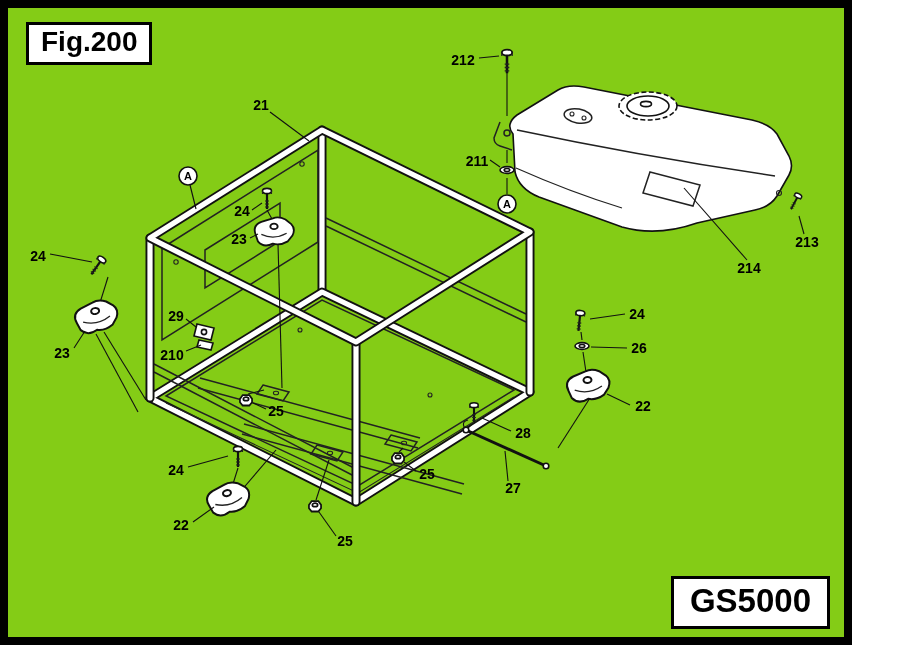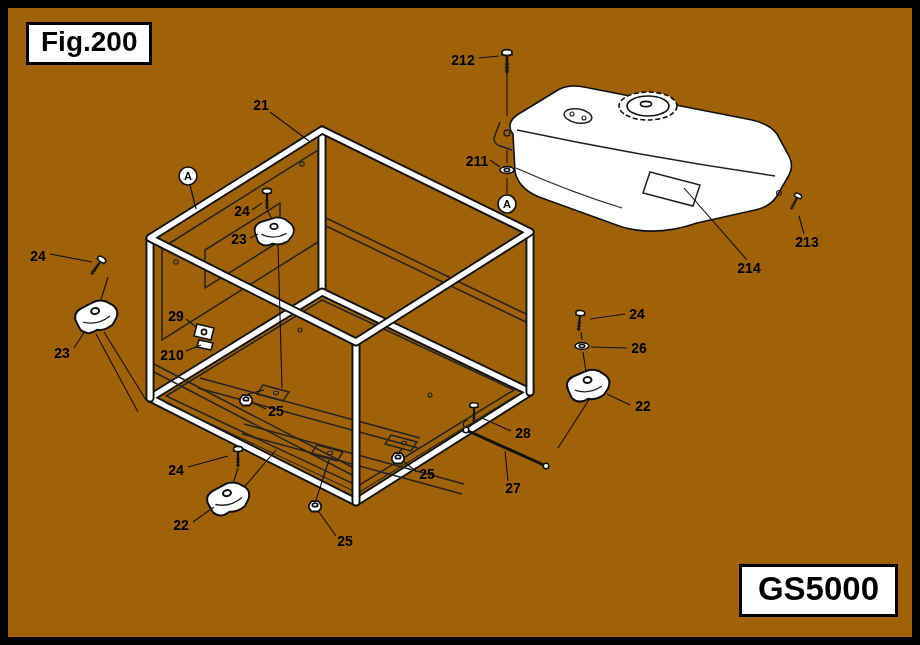--- a/index.html
+++ b/index.html
@@ -1,21 +1,21 @@
 <!DOCTYPE html>
 <html><head>
 <meta charset="utf-8">
 <style>
   html,body{margin:0;padding:0;background:#fff;}
-  .page{position:relative;width:920px;height:645px;background:#a16207;
+  .page{position:relative;width:852px;height:645px;background:#84cc16;
         box-shadow:inset 0 0 0 8px #000;overflow:hidden;
         font-family:"Liberation Sans",sans-serif;text-align:center;}
   .fig-box{position:absolute;top:22px;left:26px;border:3px solid #000;
            padding:1px 12px 4px;font-weight:bold;font-size:28px;background:#fff;}
-  .model-box{position:absolute;bottom:28px;right:22px;border:3px solid #000;
+  .model-box{position:absolute;bottom:16px;right:22px;border:3px solid #000;
              padding:3px 16px 6px;font-weight:bold;font-size:33px;background:#fff;}
   svg{position:absolute;left:0;top:0;}
   .tube-o{fill:none;stroke:#111;stroke-width:9;stroke-linejoin:round;stroke-linecap:round;}
   .tube-i{fill:none;stroke:#fff;stroke-width:5.2;stroke-linejoin:round;stroke-linecap:round;}
   .thin{fill:none;stroke:#222;stroke-width:1.5;}
   .thin2{fill:none;stroke:#222;stroke-width:1.1;}
   .part{fill:#fff;stroke:#111;stroke-width:1.6;}
   .lead{stroke:#111;stroke-width:1.1;fill:none;}
   .lbl{font:bold 14px "Liberation Sans",sans-serif;fill:#000;text-anchor:middle;}
   .albl{font:bold 11px "Liberation Sans",sans-serif;fill:#000;text-anchor:middle;}

